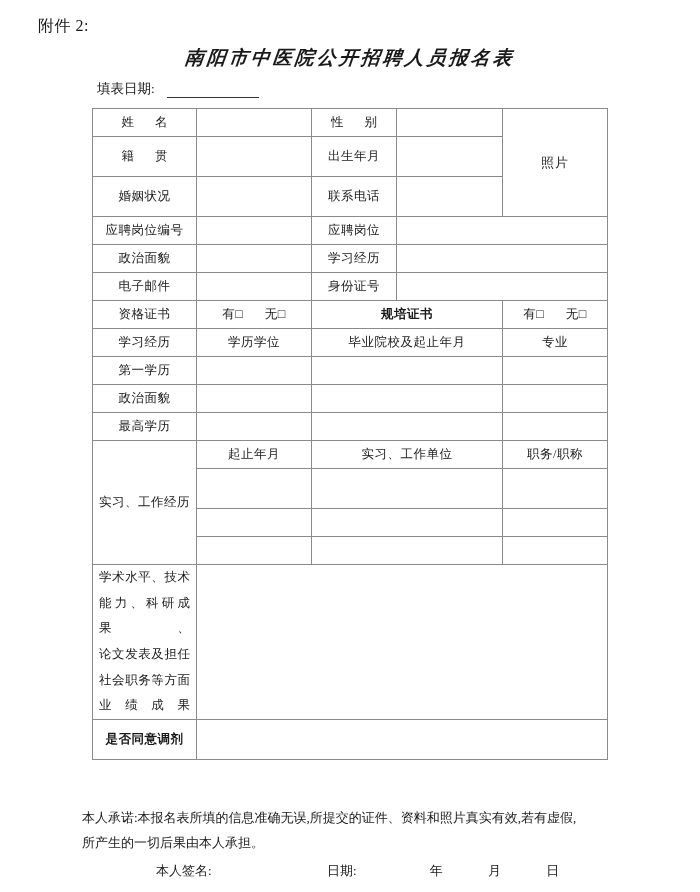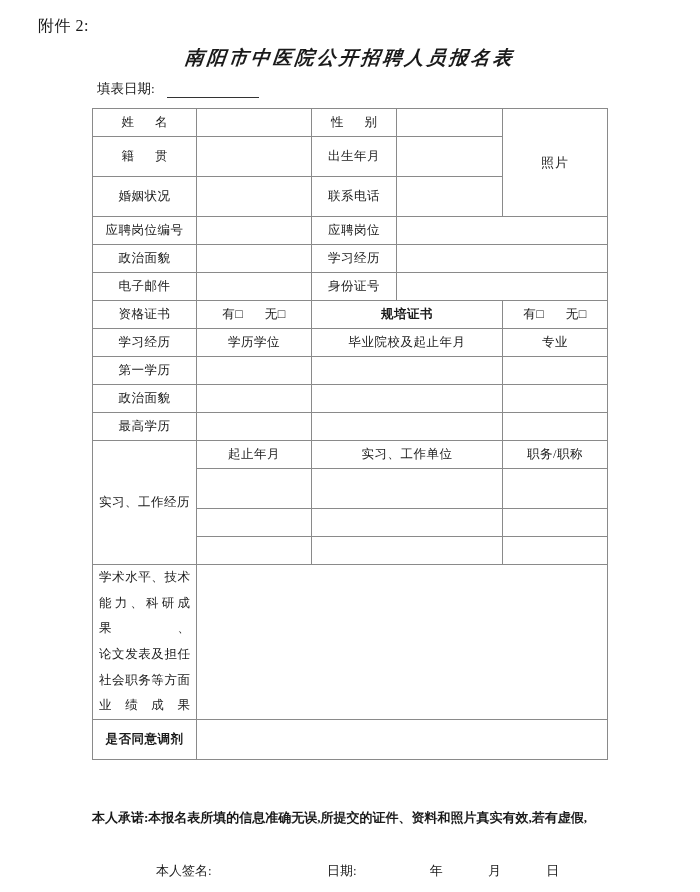--- a/index.html
+++ b/index.html
@@ -101,27 +101,26 @@
     display: block;
     text-align: justify;
     text-align-last: justify;
     padding: 0 2px;
     line-height: 2.05;
   }
 
   
   .pledge {
     position: absolute;
-    left: 92px;
+    left: 82px;
     width: 515px;
     top: 805px;
     font-size: 13px;
     line-height: 1.95;
     text-align: justify;
-    font-weight: bold;
   }
   .sign-row {
     position: absolute;
     left: 95px;
     width: 525px;
     top: 862px;
     font-size: 13px;
     white-space: nowrap;
   }
   .sign-row .s1 { margin-left: 61px; }
@@ -278,20 +277,21 @@
     <tr class="r-tall">
       <td class="lbl bold">是否同意调剂</td>
       <td colspan="4"></td>
     </tr>
 
   </tbody>
 </table>
 
 <div class="pledge">
   <div>本人承诺:本报名表所填的信息准确无误,所提交的证件、资料和照片真实有效,若有虚假,</div>
+  <div>所产生的一切后果由本人承担。</div>
 </div>
 
 <div class="sign-row">
   <span class="s1">本人签名:</span>
   <span class="s2">日期:</span>
   <span class="s3">年</span>
   <span class="s4">月</span>
   <span class="s5">日</span>
 </div>
 

